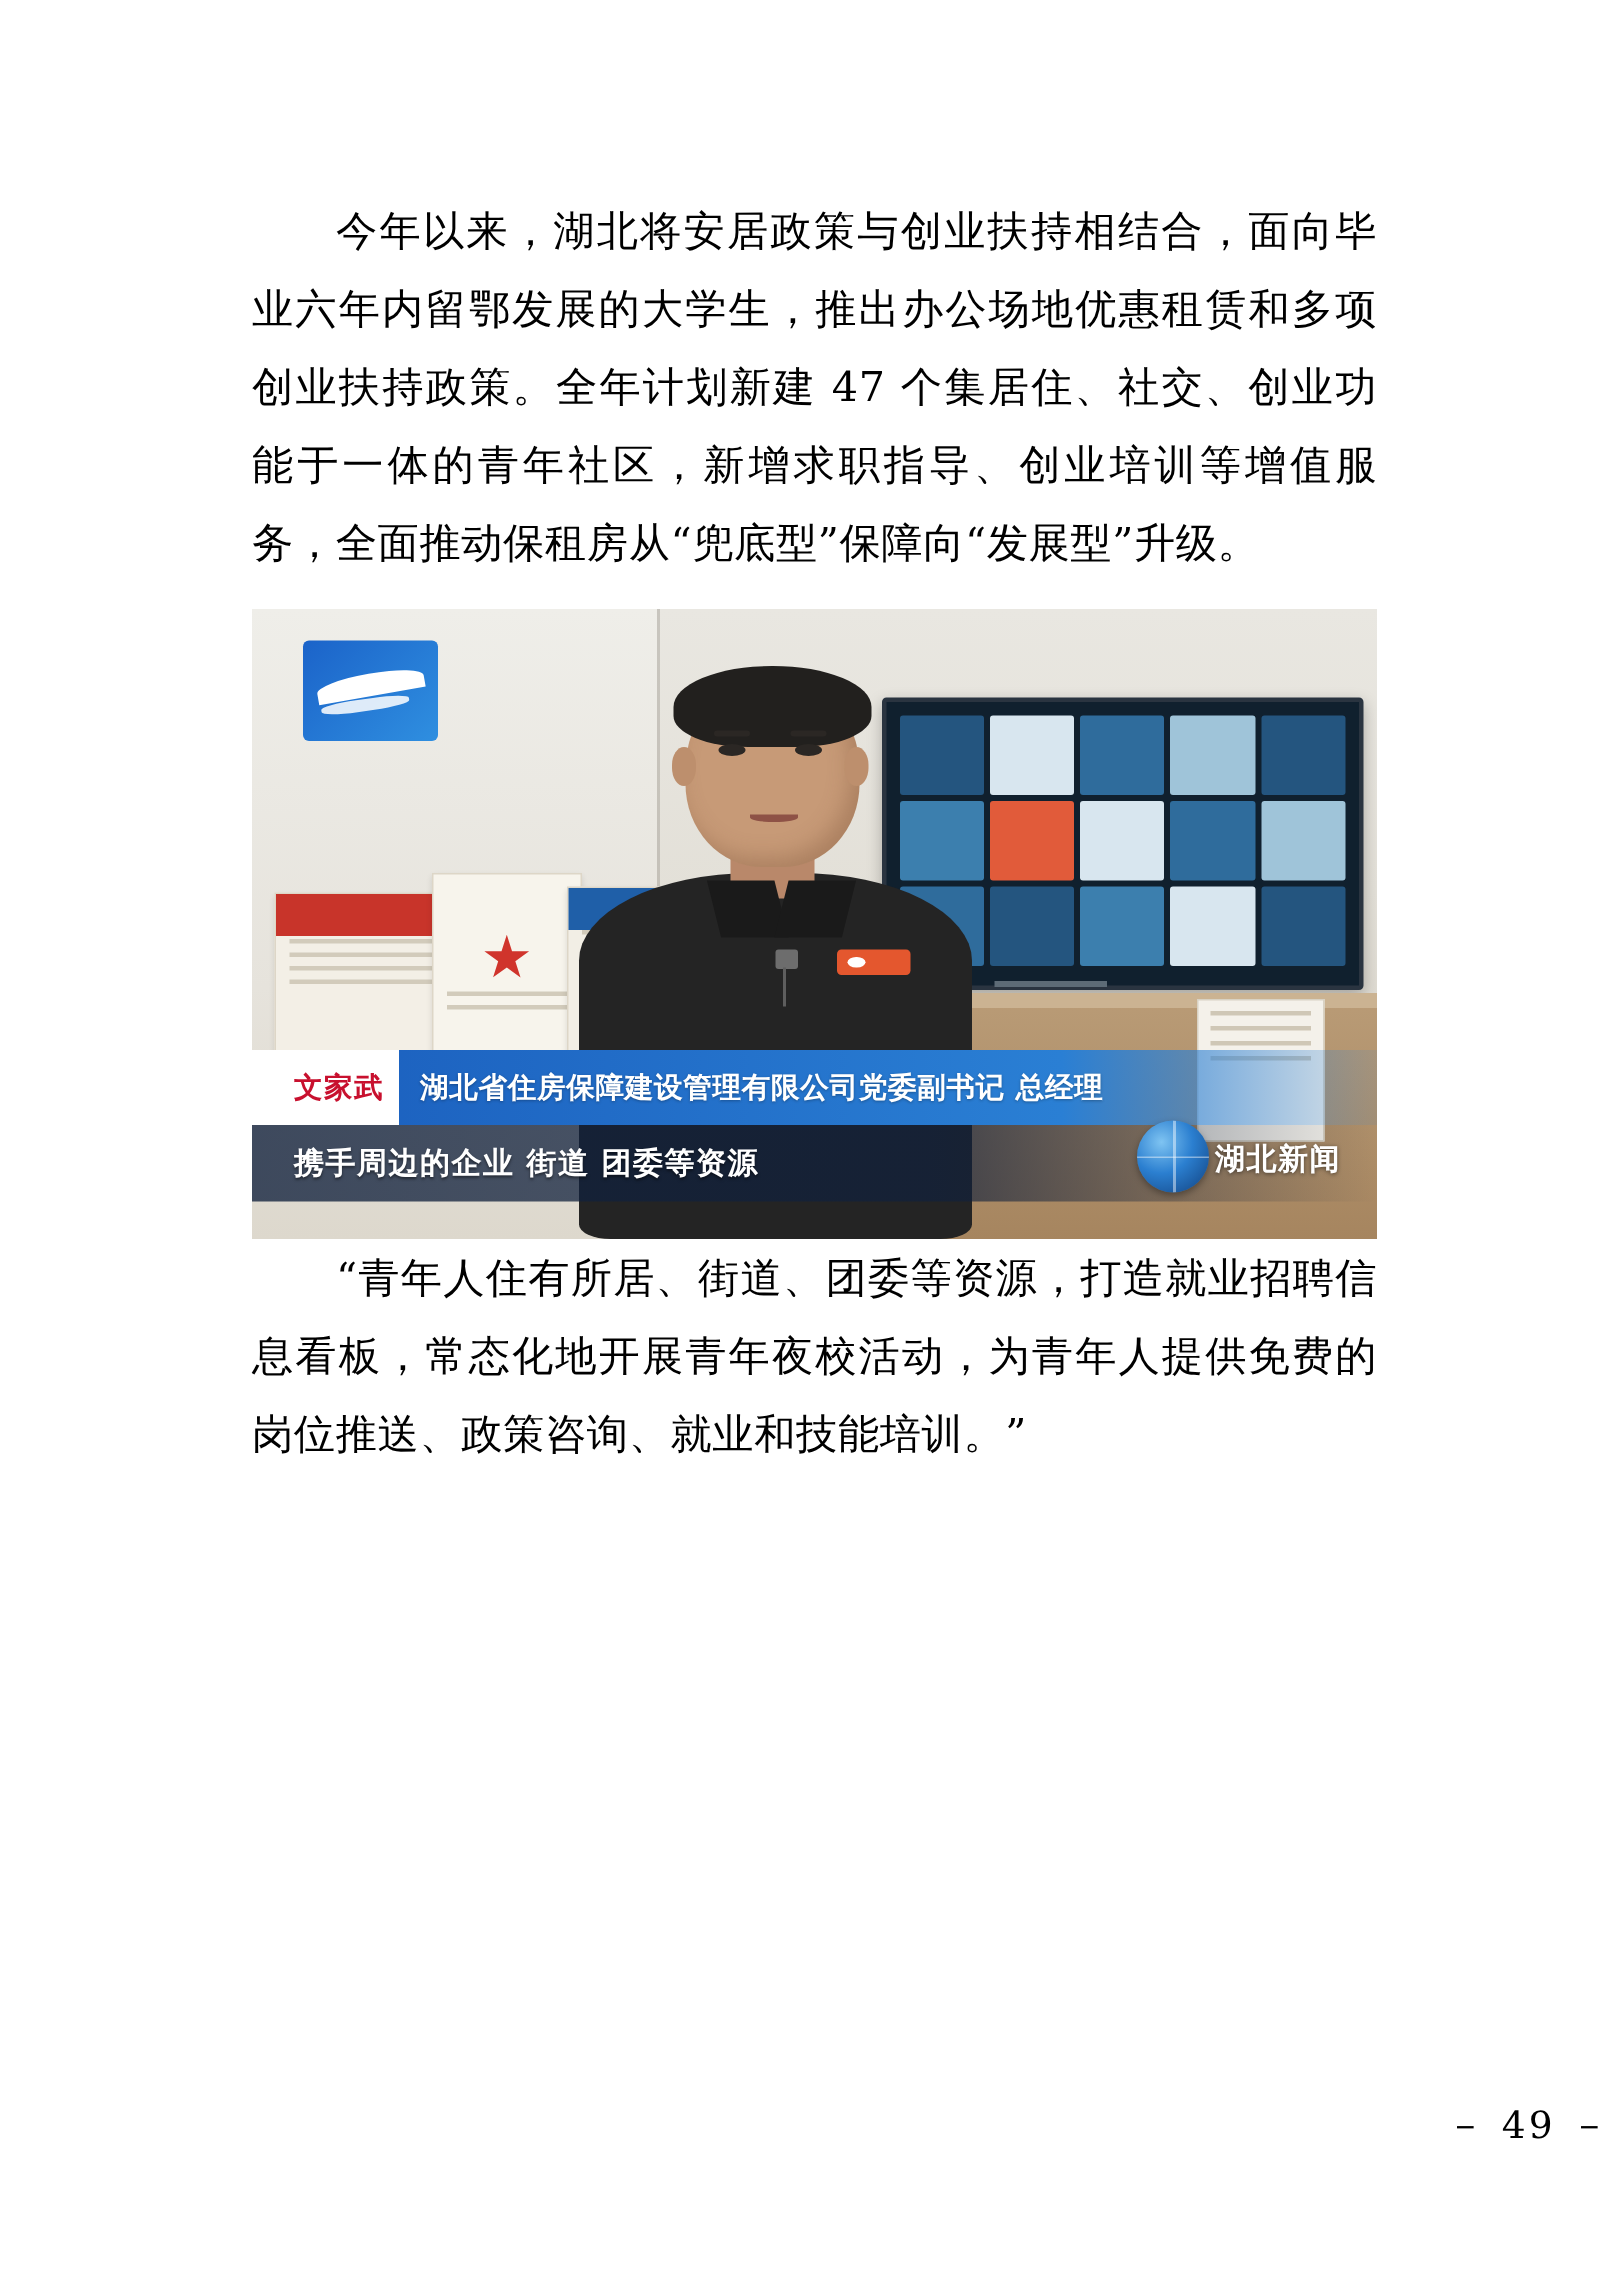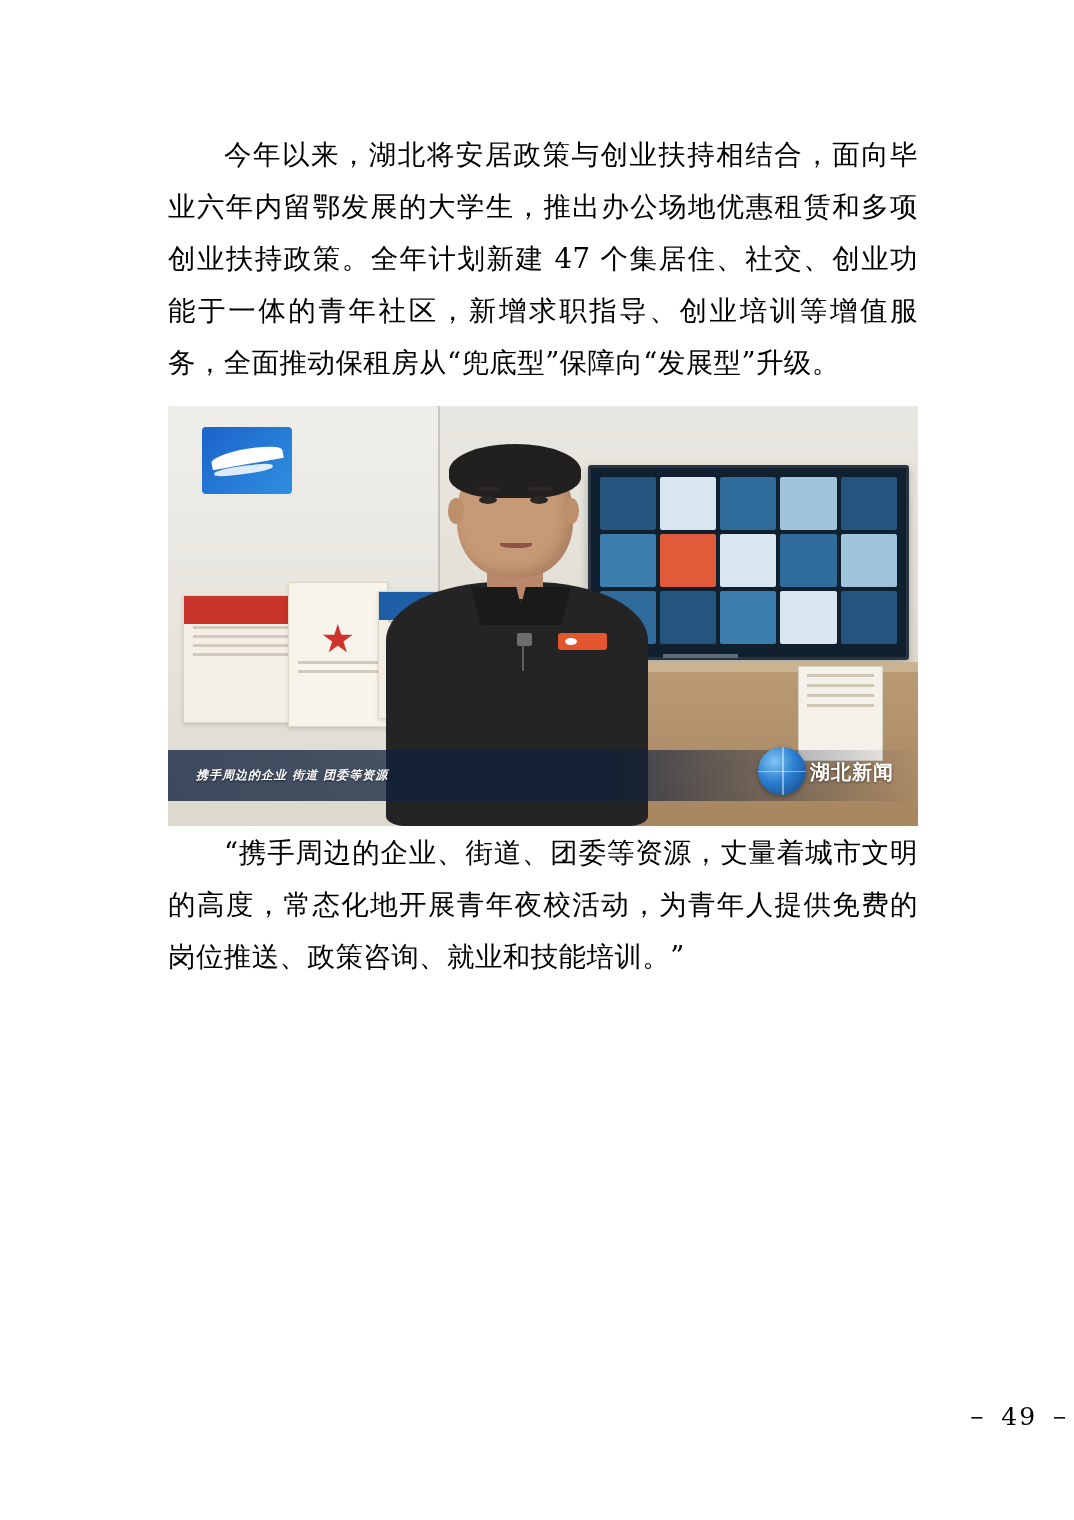--- a/index.html
+++ b/index.html
@@ -316,27 +316,26 @@
     position: absolute;
     left: 0; top: 50%;
     width: 100%;
     height: 50%;
     background: linear-gradient(90deg, rgba(16,32,60,0.78) 0%, rgba(16,32,60,0.70) 60%, rgba(16,32,60,0.0) 100%);
     display: flex;
     align-items: center;
   }
   .lt-sub {
     color: #ffffff;
-    font-size: 12px;
+    font-size: 20px;
     font-weight: bold;
     font-family: "DejaVu Sans", "Liberation Sans", sans-serif;
     padding-left: 28px;
     letter-spacing: 1px;
     text-shadow: 0 1px 2px rgba(0,0,0,0.5);
-    font-style: italic;
   }
   
   .channel-bug {
     position: absolute;
     right: 10px;
     bottom: 6.5%;
     width: 150px;
     height: 52px;
   }
   .bug-globe {
@@ -470,35 +469,39 @@
       <div class="chest-logo">
           <div class="dot"></div>
         </div>
 
       <div class="station-logo">
         <div class="swoosh"></div>
         <div class="swoosh2"></div>
       </div>
 
       <div class="lower-third">
+        <div class="lt-row1">
+          <span class="lt-name">文家武</span>
+          <span class="lt-title">湖北省住房保障建设管理有限公司党委副书记 总经理</span>
+        </div>
         <div class="lt-row2">
           <span class="lt-sub">携手周边的企业 街道 团委等资源</span>
         </div>
       </div>
 
       <div class="channel-bug">
         <div class="bug-globe">
           <div class="mer"></div>
           <div class="par"></div>
         </div>
         <div class="bug-text">湖北新闻</div>
       </div>
     </div>
 
 
-    <p class="para indent para-gap">“携手周边的企业、街道、团委等资源，丈量着城市文明的高度，常态化地开展青年夜校活动，为青年人提供免费的岗位推送、政策咨询、就业和技能培训。”</p>
+    <p class="para indent para-gap">“青年人住有所居、街道、团委等资源，打造就业招聘信息看板，常态化地开展青年夜校活动，为青年人提供免费的岗位推送、政策咨询、就业和技能培训。”</p>
 
 
   </div>
 
   <div class="footer">－ 49 －</div>
 
 </div>
 
 </body></html>

